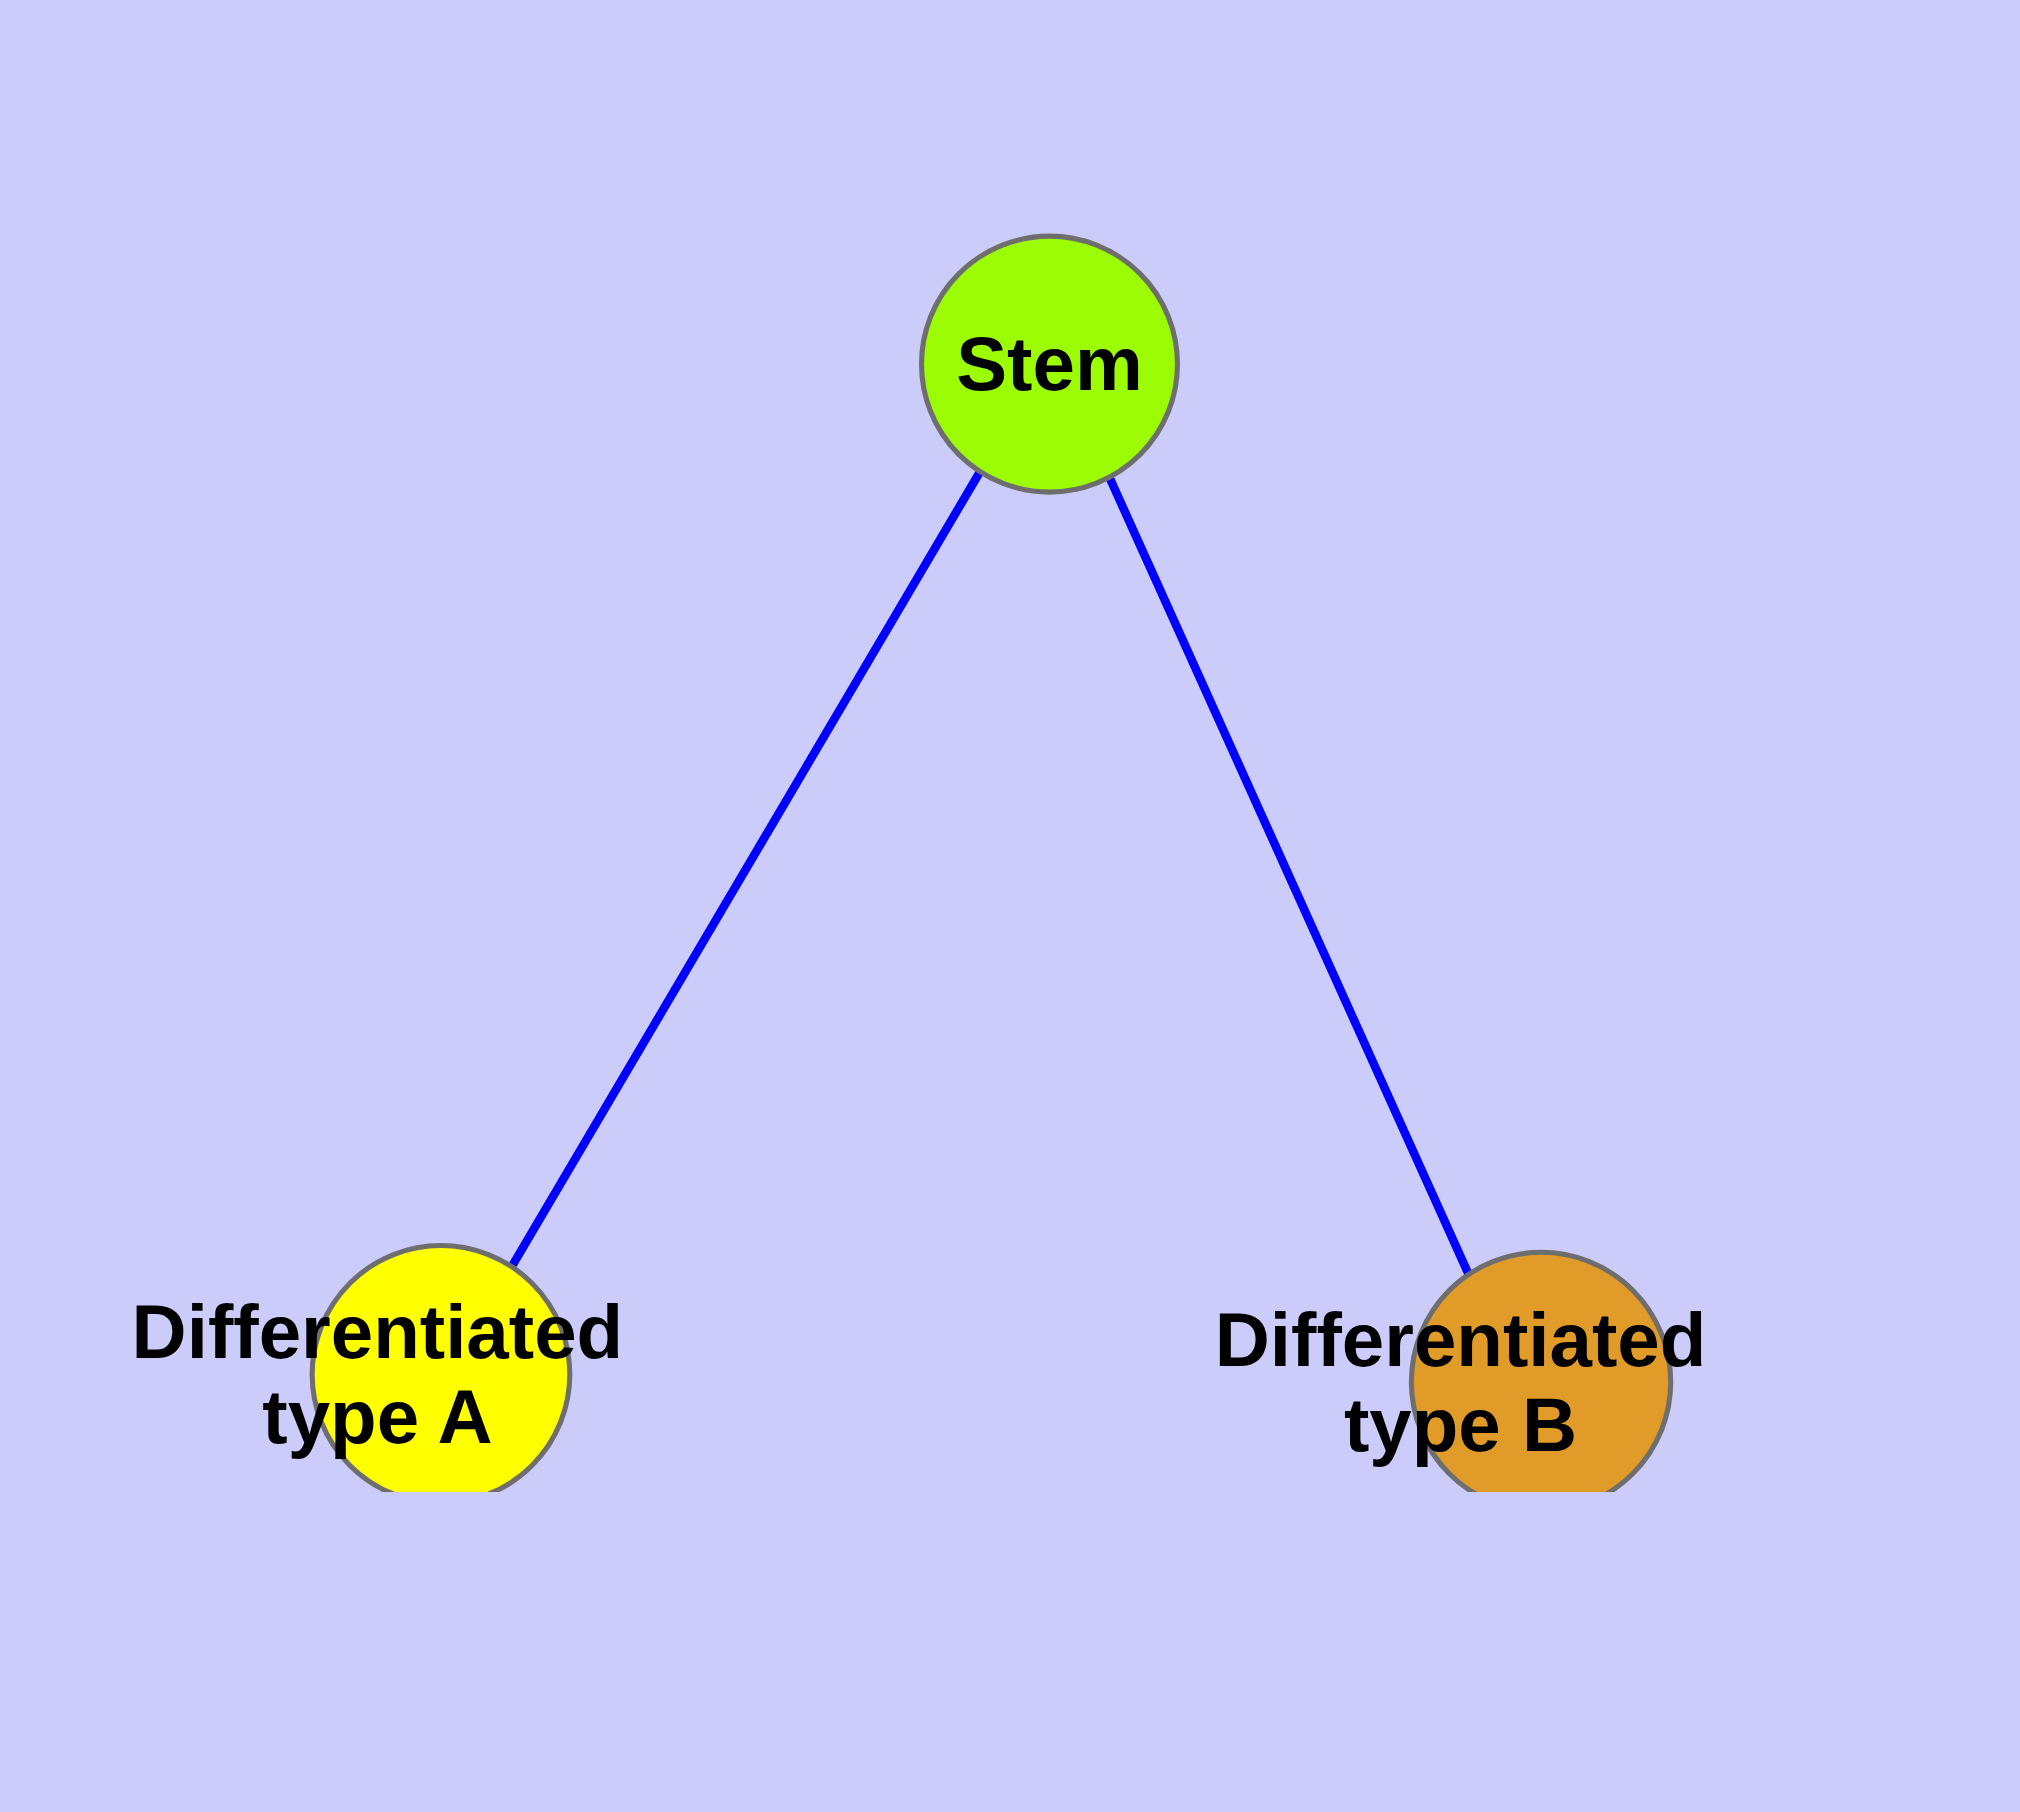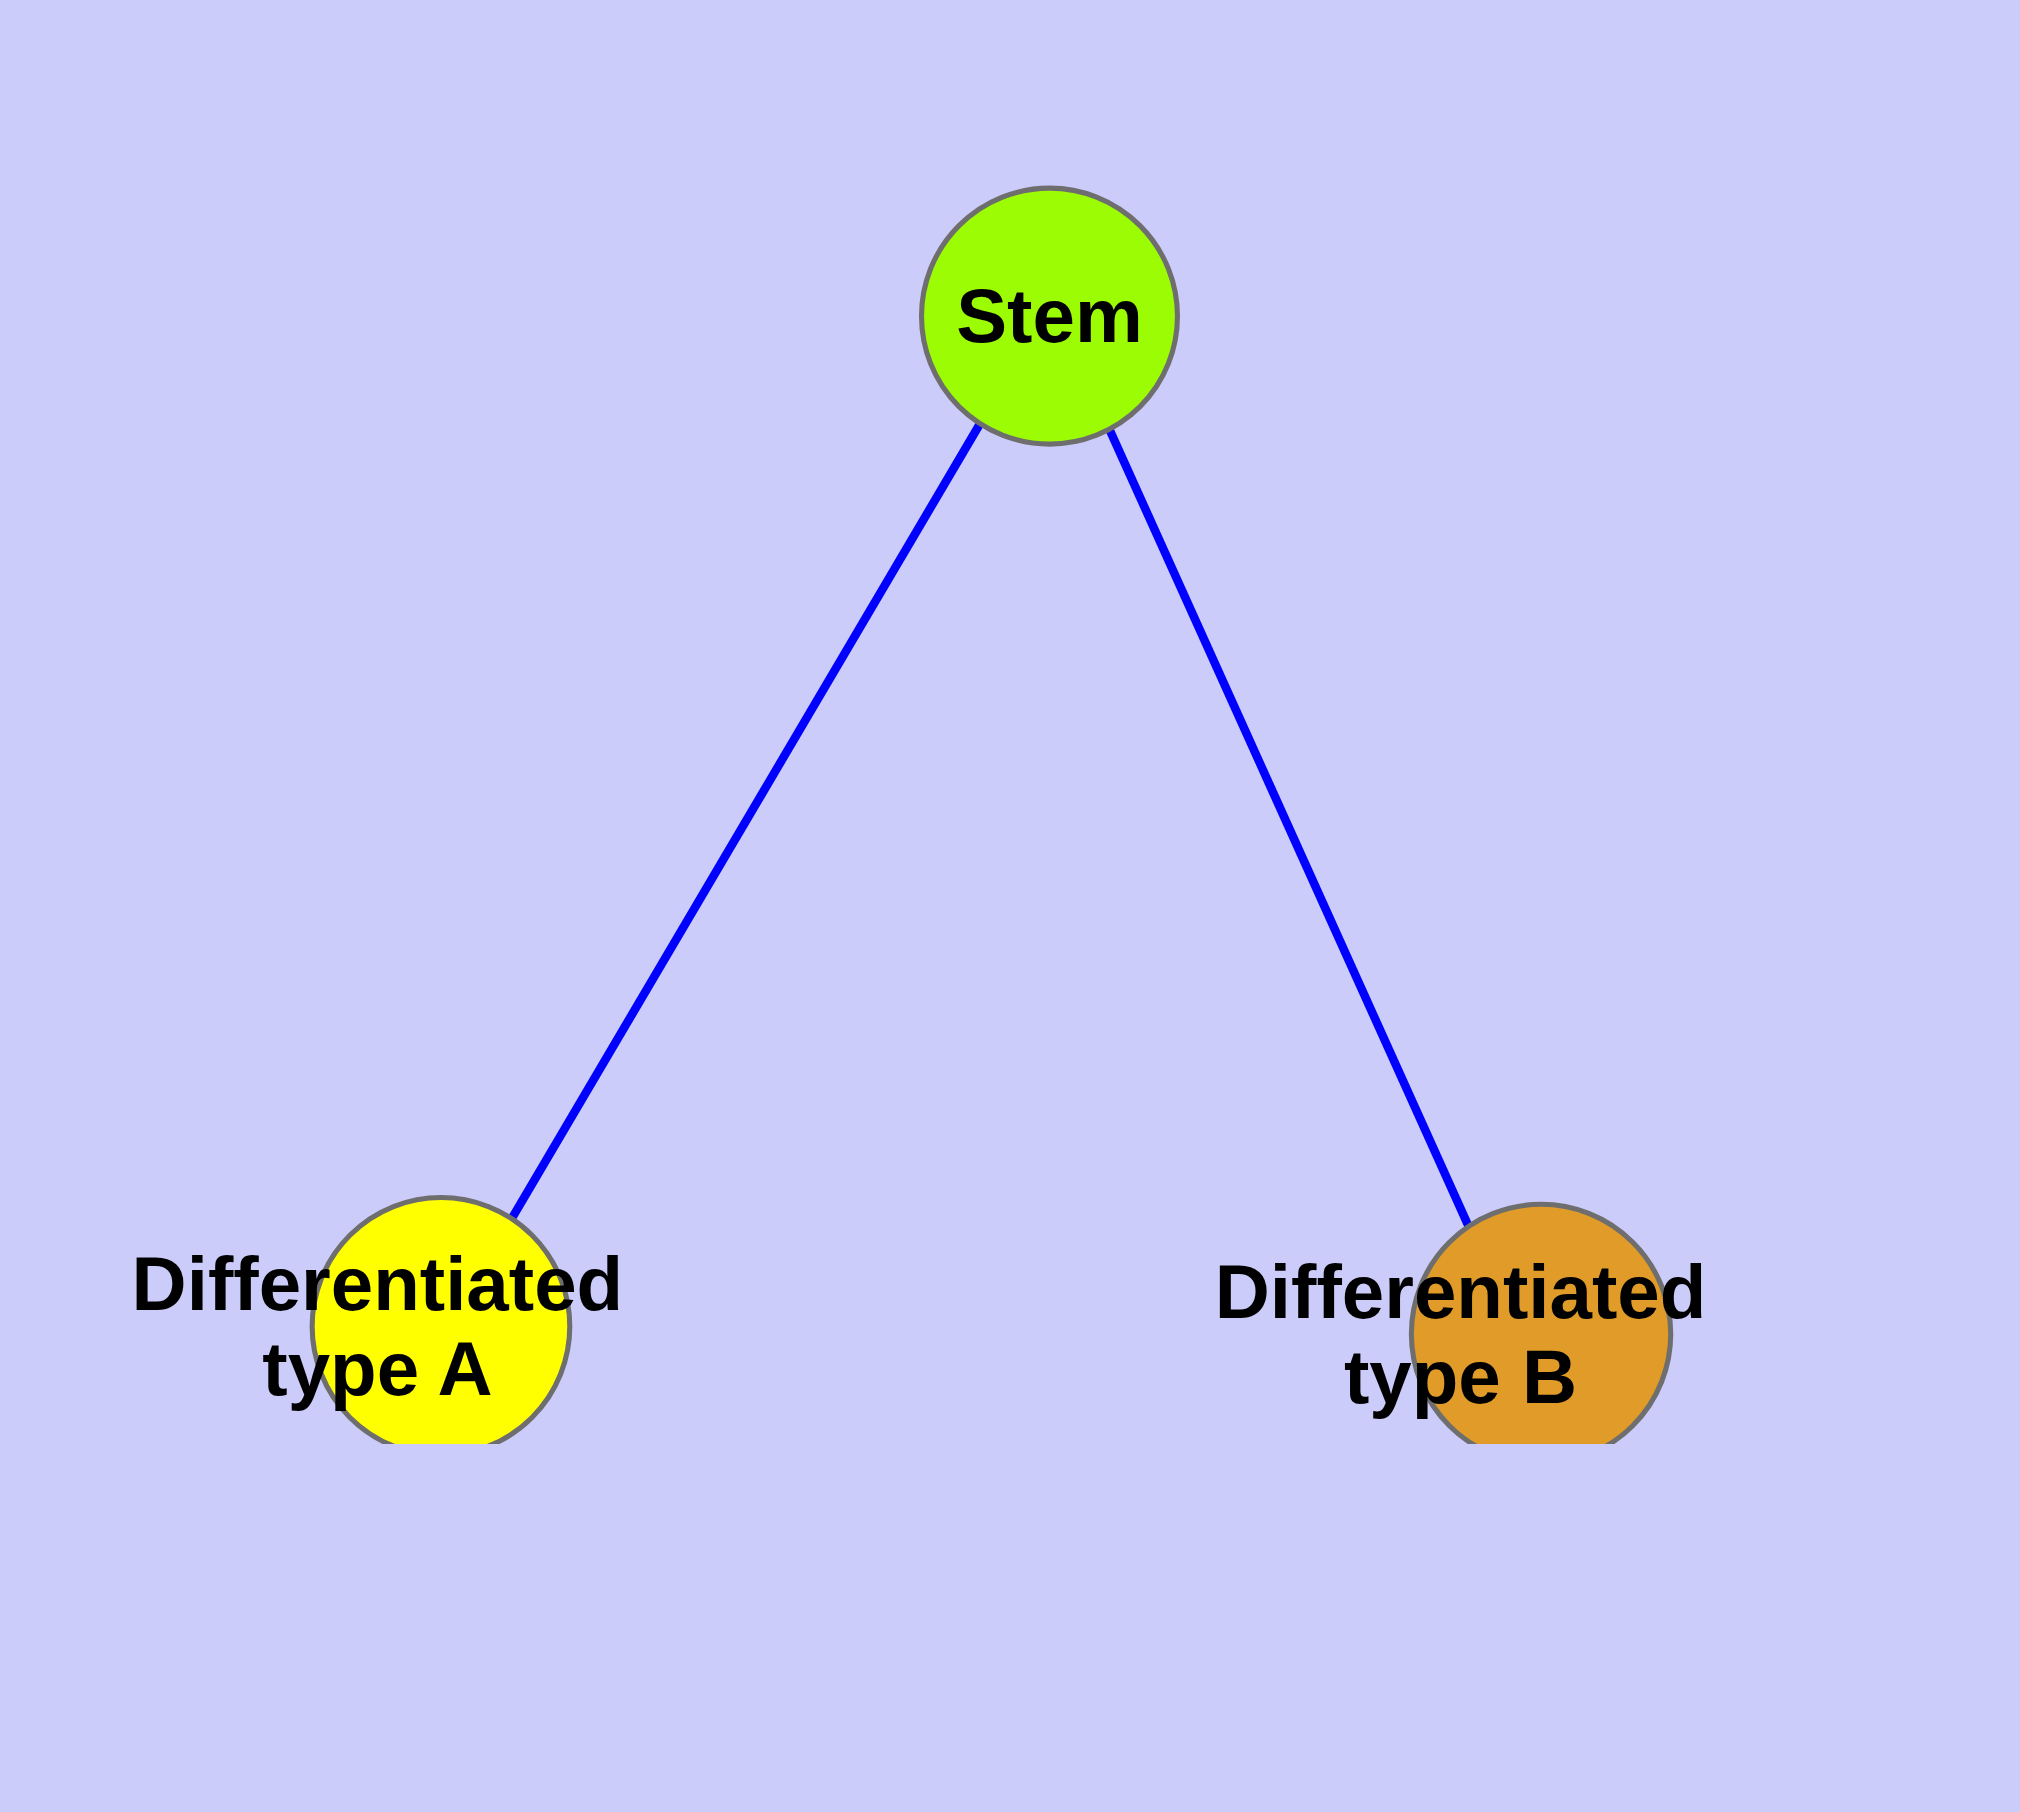--- a/index.html
+++ b/index.html
@@ -35,21 +35,21 @@
   .edge-line {
     stroke-linecap: butt;
   }
   .node-circle {
     
   }
 </style>
 </head>
 <body>
 
-<div id="canvas-root" style="width: 2021px; height: 1444px; background: rgb(204, 204, 250);">
+<div id="canvas-root" style="width: 2021px; height: 1444px; background: rgb(204, 204, 250); margin-top: 48px;">
   <svg id="graph-svg" viewBox="0 0 2384 2138" xmlns="http://www.w3.org/2000/svg" preserveAspectRatio="xMidYMid meet" style="width: 2021px; height: 1812px;">
     <rect id="bg-rect" x="0" y="0" width="2384" height="2138" fill="#ccccfa"></rect>
     <g id="edges-layer">
         <line class="edge-line" x1="1156" y1="500" x2="604" y2="1437" stroke="#0000ff" stroke-width="10"></line>
         <line class="edge-line" x1="1308" y1="505" x2="1733" y2="1448" stroke="#0000ff" stroke-width="10"></line>
       </g>
     <g id="nodes-layer">
         <g>
           <circle class="node-circle" cx="1238" cy="373" r="151" fill="#9cfc04" stroke="#6e6e6e" stroke-width="6"></circle>
         </g>

